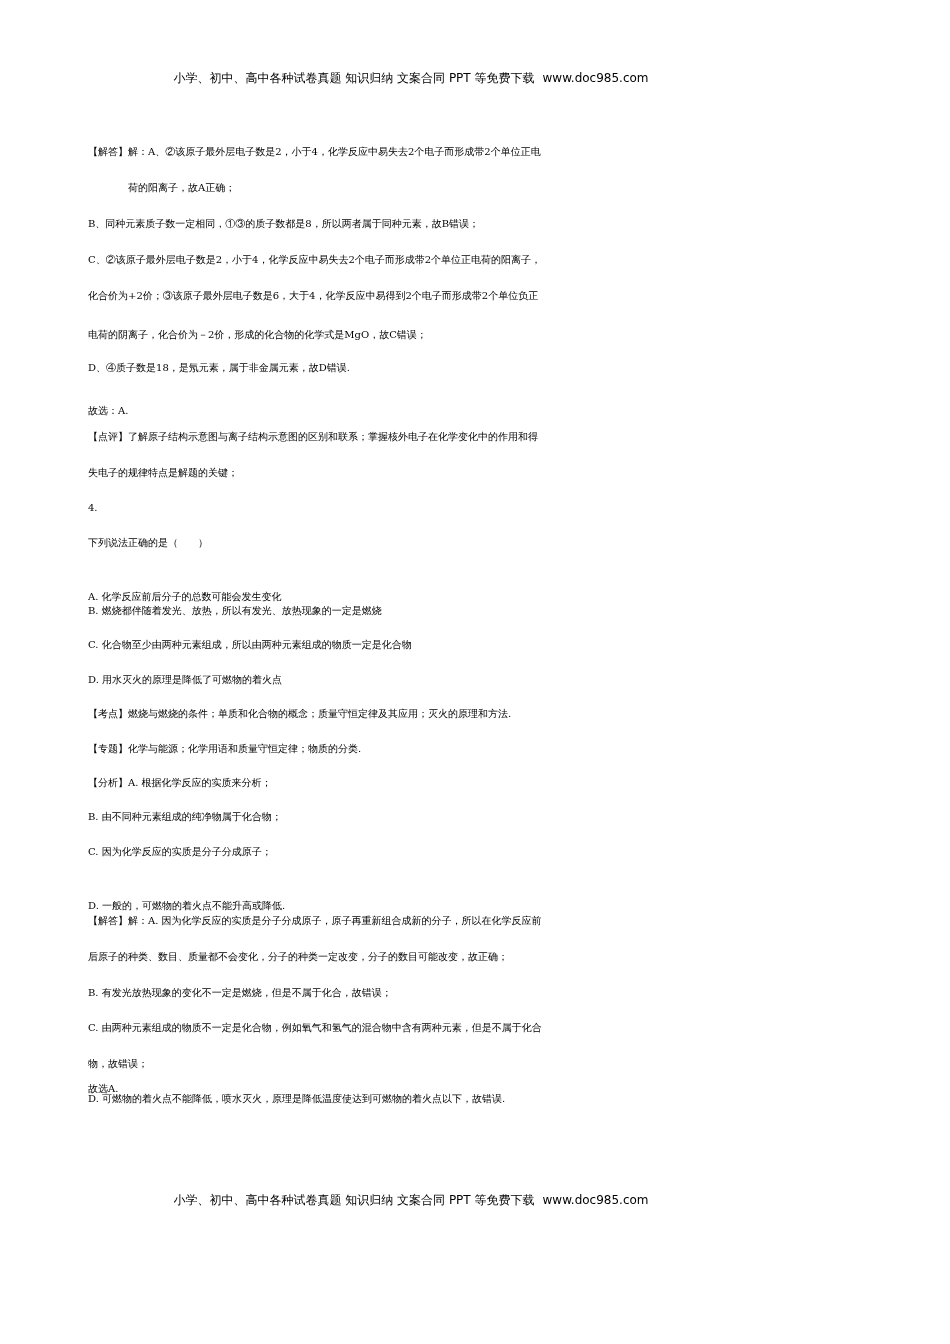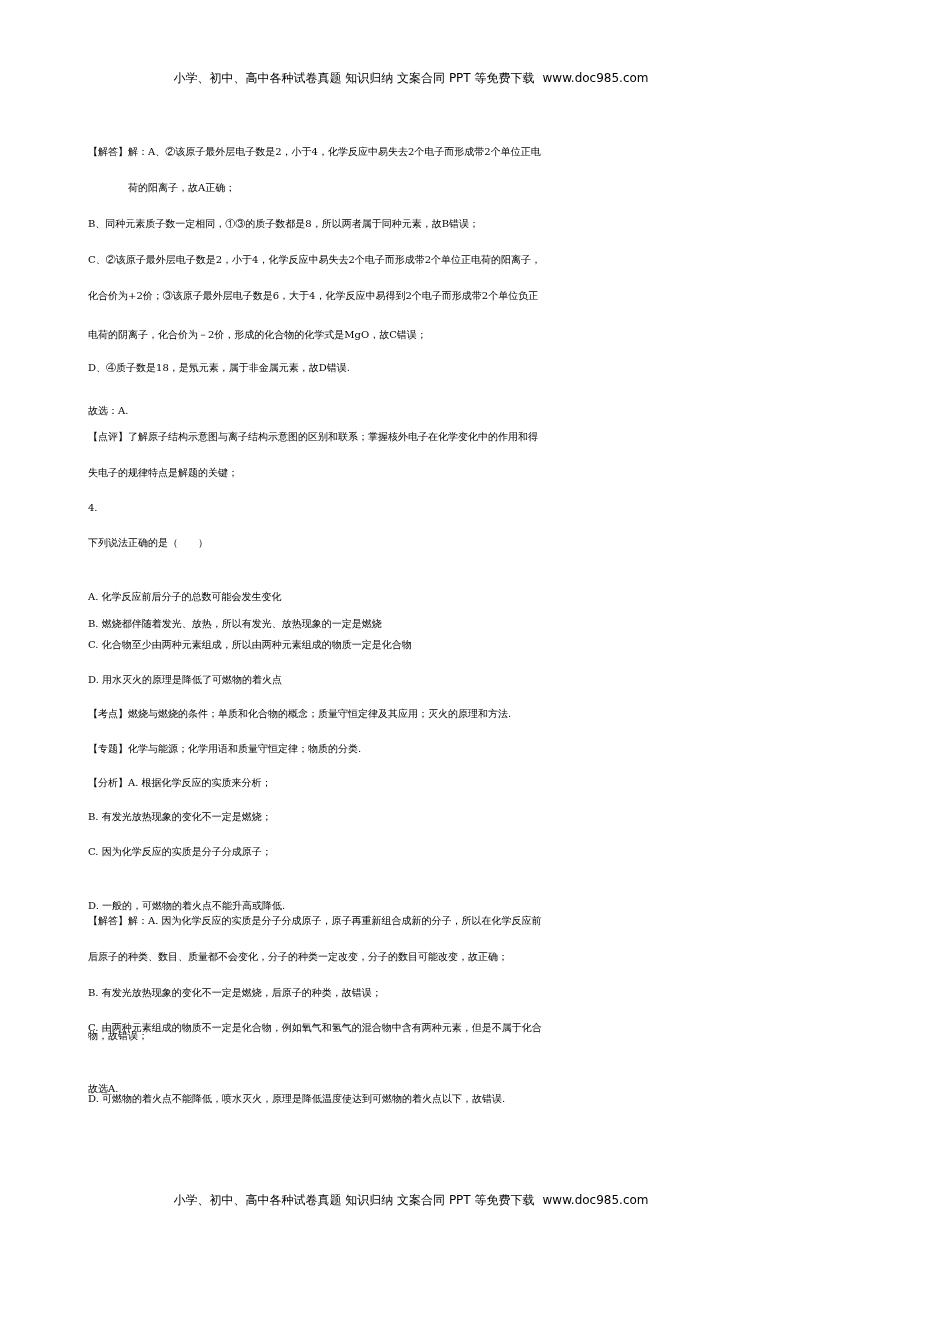--- a/index.html
+++ b/index.html
@@ -26,33 +26,33 @@
     <div class="ln" style="top: 251px;">C、②该原子最外层电子数是2，小于4，化学反应中易失去2个电子而形成带2个单位正电荷的阳离子，</div>
     <div class="ln" style="top: 287px;">化合价为+2价；③该原子最外层电子数是6，大于4，化学反应中易得到2个电子而形成带2个单位负正</div>
     <div class="ln" style="top: 308px; margin-top: 18px;">电荷的阴离子，化合价为－2价，形成的化合物的化学式是MgO，故C错误；</div>
     <div class="ln" style="top: 359px;">D、④质子数是18，是氖元素，属于非金属元素，故D错误.</div>
     <div class="ln" style="top: 394px; margin-top: 8px;">故选：A.</div>
     <div class="ln" style="top: 428px;">【点评】了解原子结构示意图与离子结构示意图的区别和联系；掌握核外电子在化学变化中的作用和得</div>
     <div class="ln" style="top: 464px;">失电子的规律特点是解题的关键；</div>
     <div class="ln" style="top: 499px;">4.</div>
     <div class="ln" style="top: 534px;">下列说法正确的是（　　）</div>
     <div class="ln" style="top: 588px;">A. 化学反应前后分子的总数可能会发生变化</div>
-    <div class="ln" style="top: 602px; margin-top: 13px;">B. 燃烧都伴随着发光、放热，所以有发光、放热现象的一定是燃烧</div>
+    <div class="ln" style="top: 602px;">B. 燃烧都伴随着发光、放热，所以有发光、放热现象的一定是燃烧</div>
     <div class="ln" style="top: 636px;">C. 化合物至少由两种元素组成，所以由两种元素组成的物质一定是化合物</div>
     <div class="ln" style="top: 671px;">D. 用水灭火的原理是降低了可燃物的着火点</div>
     <div class="ln" style="top: 705px;">【考点】燃烧与燃烧的条件；单质和化合物的概念；质量守恒定律及其应用；灭火的原理和方法.</div>
     <div class="ln" style="top: 740px;">【专题】化学与能源；化学用语和质量守恒定律；物质的分类.</div>
     <div class="ln" style="top: 774px;">【分析】A. 根据化学反应的实质来分析；</div>
-    <div class="ln" style="top: 808px;">B. 有发光放热现象的变化不一定是燃烧；</div>
+    <div class="ln" style="top: 808px;">B. 由不同种元素组成的纯净物属于化合物；</div>
     <div class="ln" style="top: 843px;">C. 因为化学反应的实质是分子分成原子；</div>
     <div class="ln" style="top: 877px; margin-top: 20px;">D. 一般的，可燃物的着火点不能升高或降低.</div>
     <div class="ln" style="top: 912px;">【解答】解：A. 因为化学反应的实质是分子分成原子，原子再重新组合成新的分子，所以在化学反应前</div>
     <div class="ln" style="top: 948px;">后原子的种类、数目、质量都不会变化，分子的种类一定改变，分子的数目可能改变，故正确；</div>
-    <div class="ln" style="top: 984px;">B. 有发光放热现象的变化不一定是燃烧，后原子的种类，故错误；</div>
+    <div class="ln" style="top: 984px;">B. 有发光放热现象的变化不一定是燃烧，但是不属于化合，故错误；</div>
     <div class="ln" style="top: 1019px;">C. 由两种元素组成的物质不一定是化合物，例如氧气和氢气的混合物中含有两种元素，但是不属于化合</div>
-    <div class="ln" style="top: 1027px;">物，故错误；</div>
+    <div class="ln" style="top: 1055px;">物，故错误；</div>
     <div class="ln" style="top: 1090px;">D. 可燃物的着火点不能降低，喷水灭火，原理是降低温度使达到可燃物的着火点以下，故错误.</div>
     <div class="ln" style="top: 1080px;">故选A.</div>
   </div>
 
 <div class="hdr bot">
   <span>小学、初中、高中各种试卷真题 知识归纳 文案合同 PPT 等免费下载</span><span class="url">www.doc985.com</span>
 </div>
 
 </body></html>

